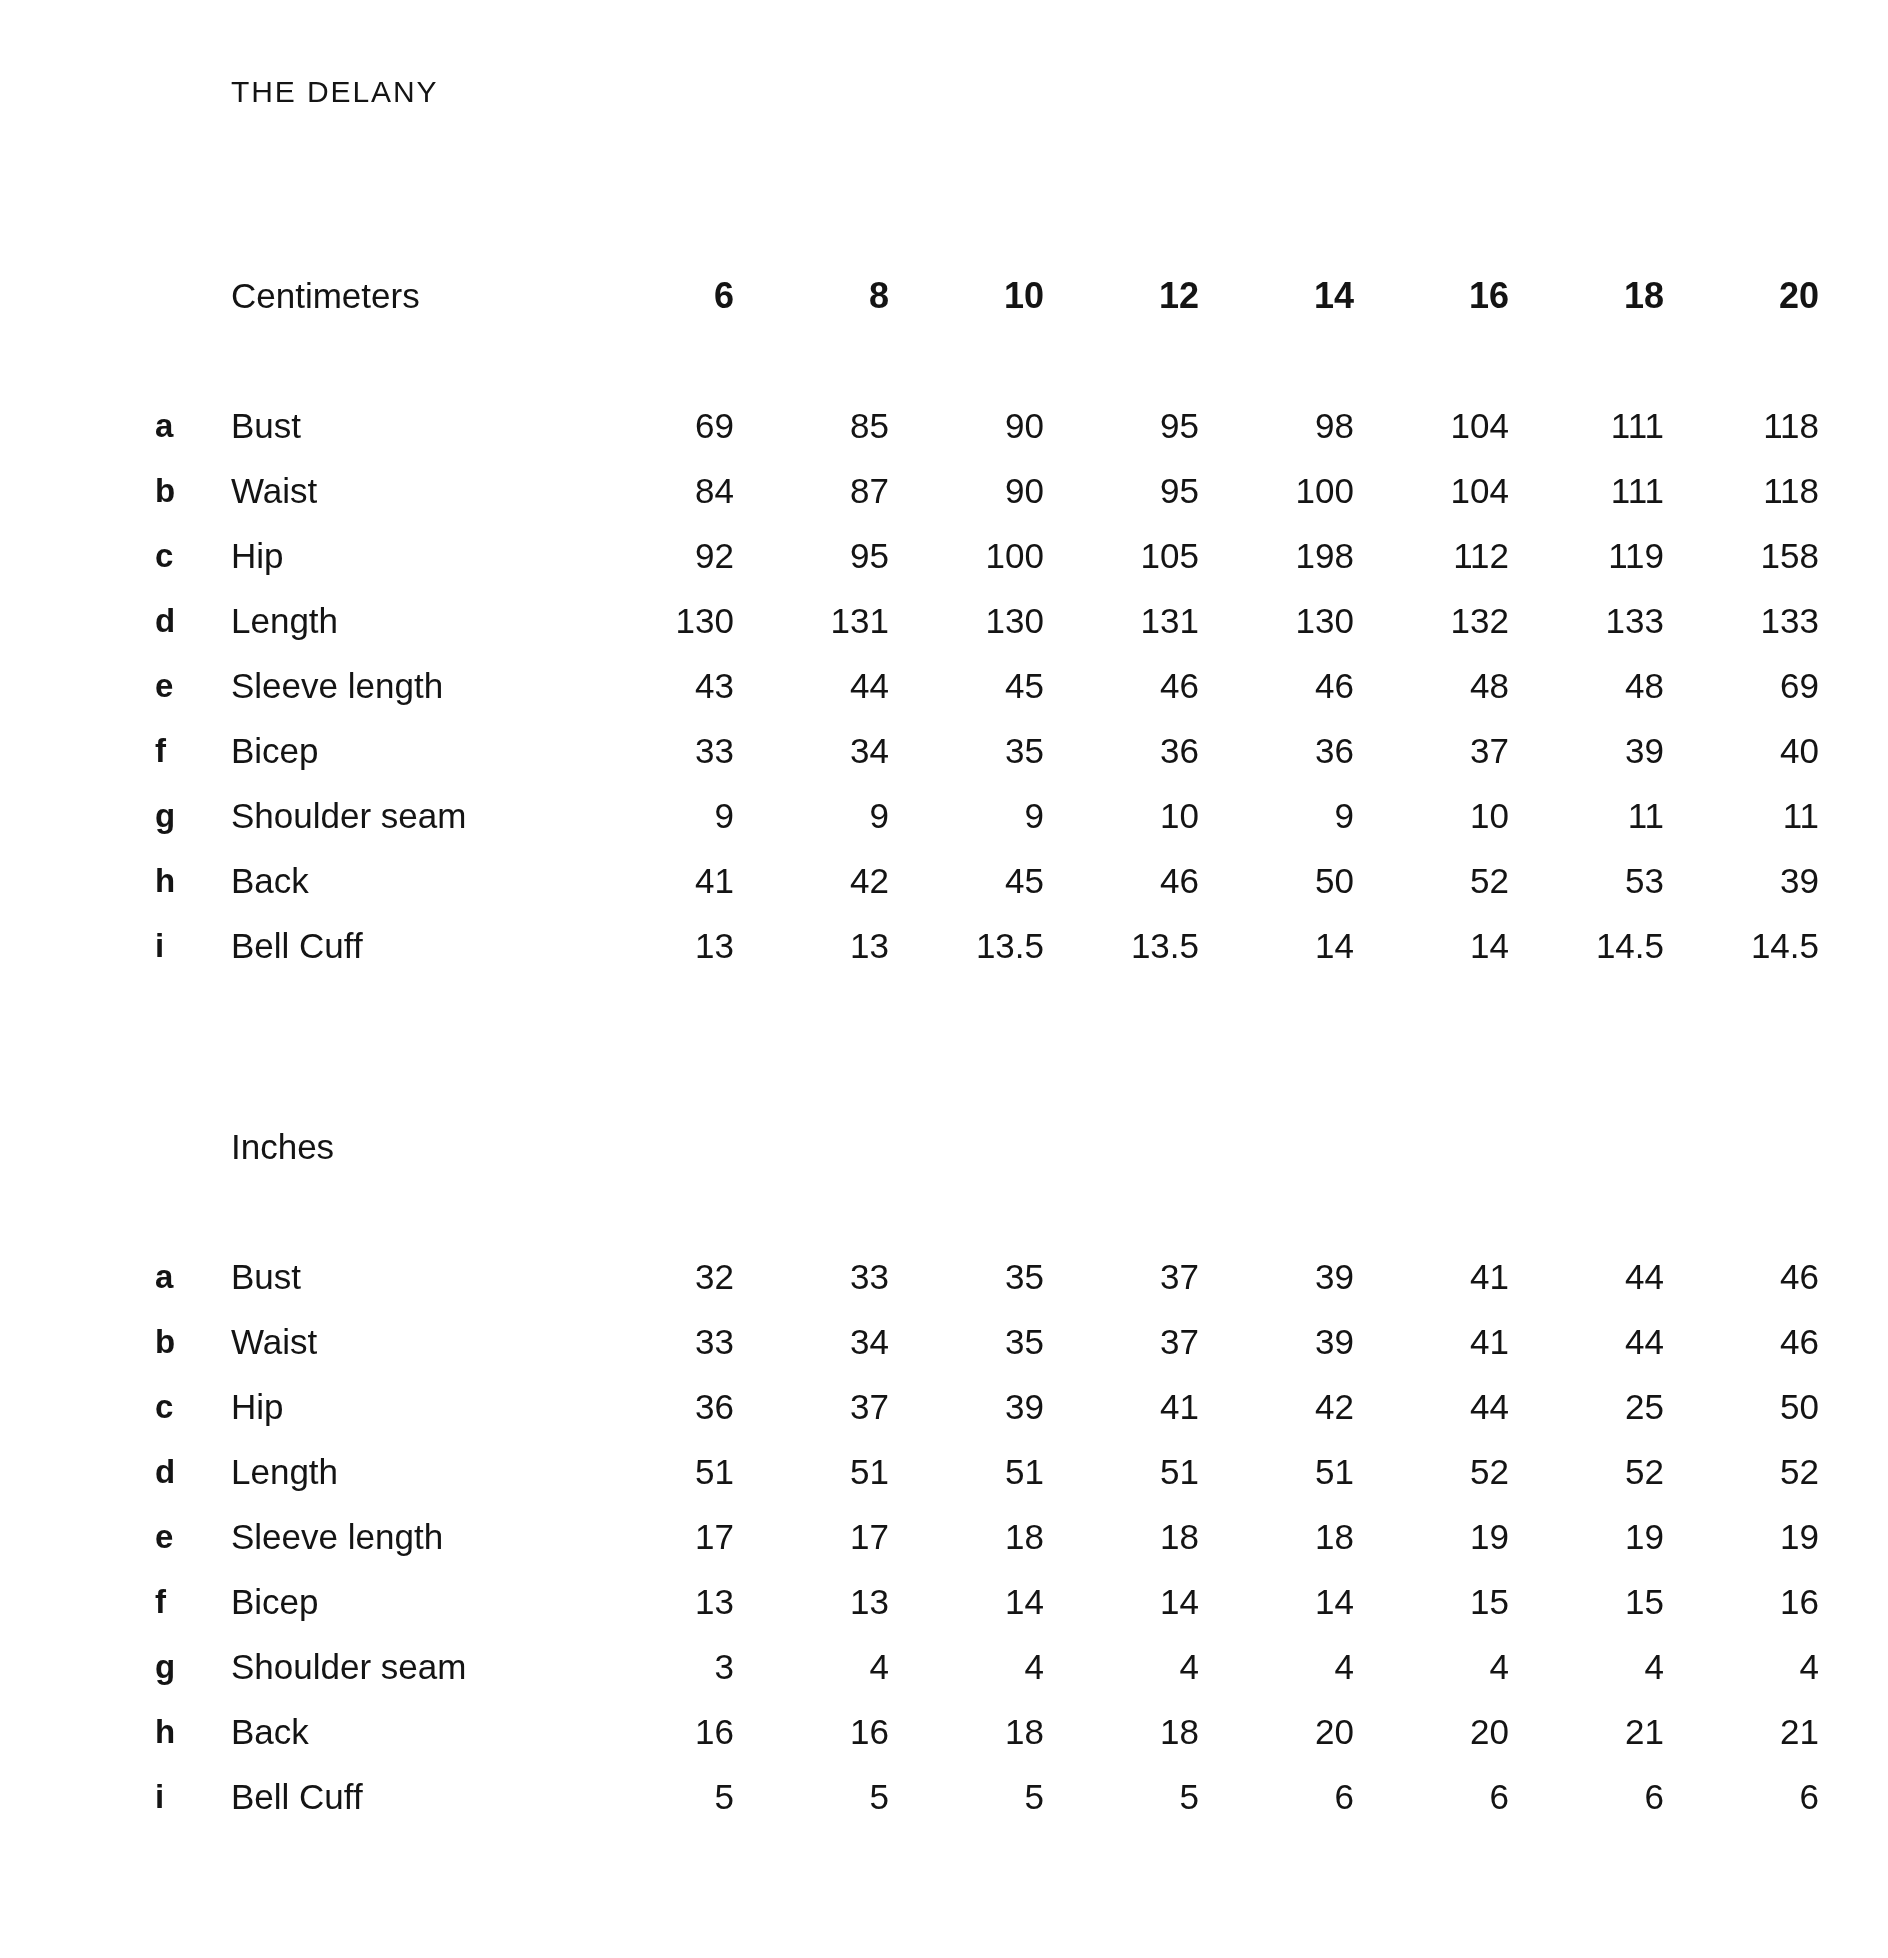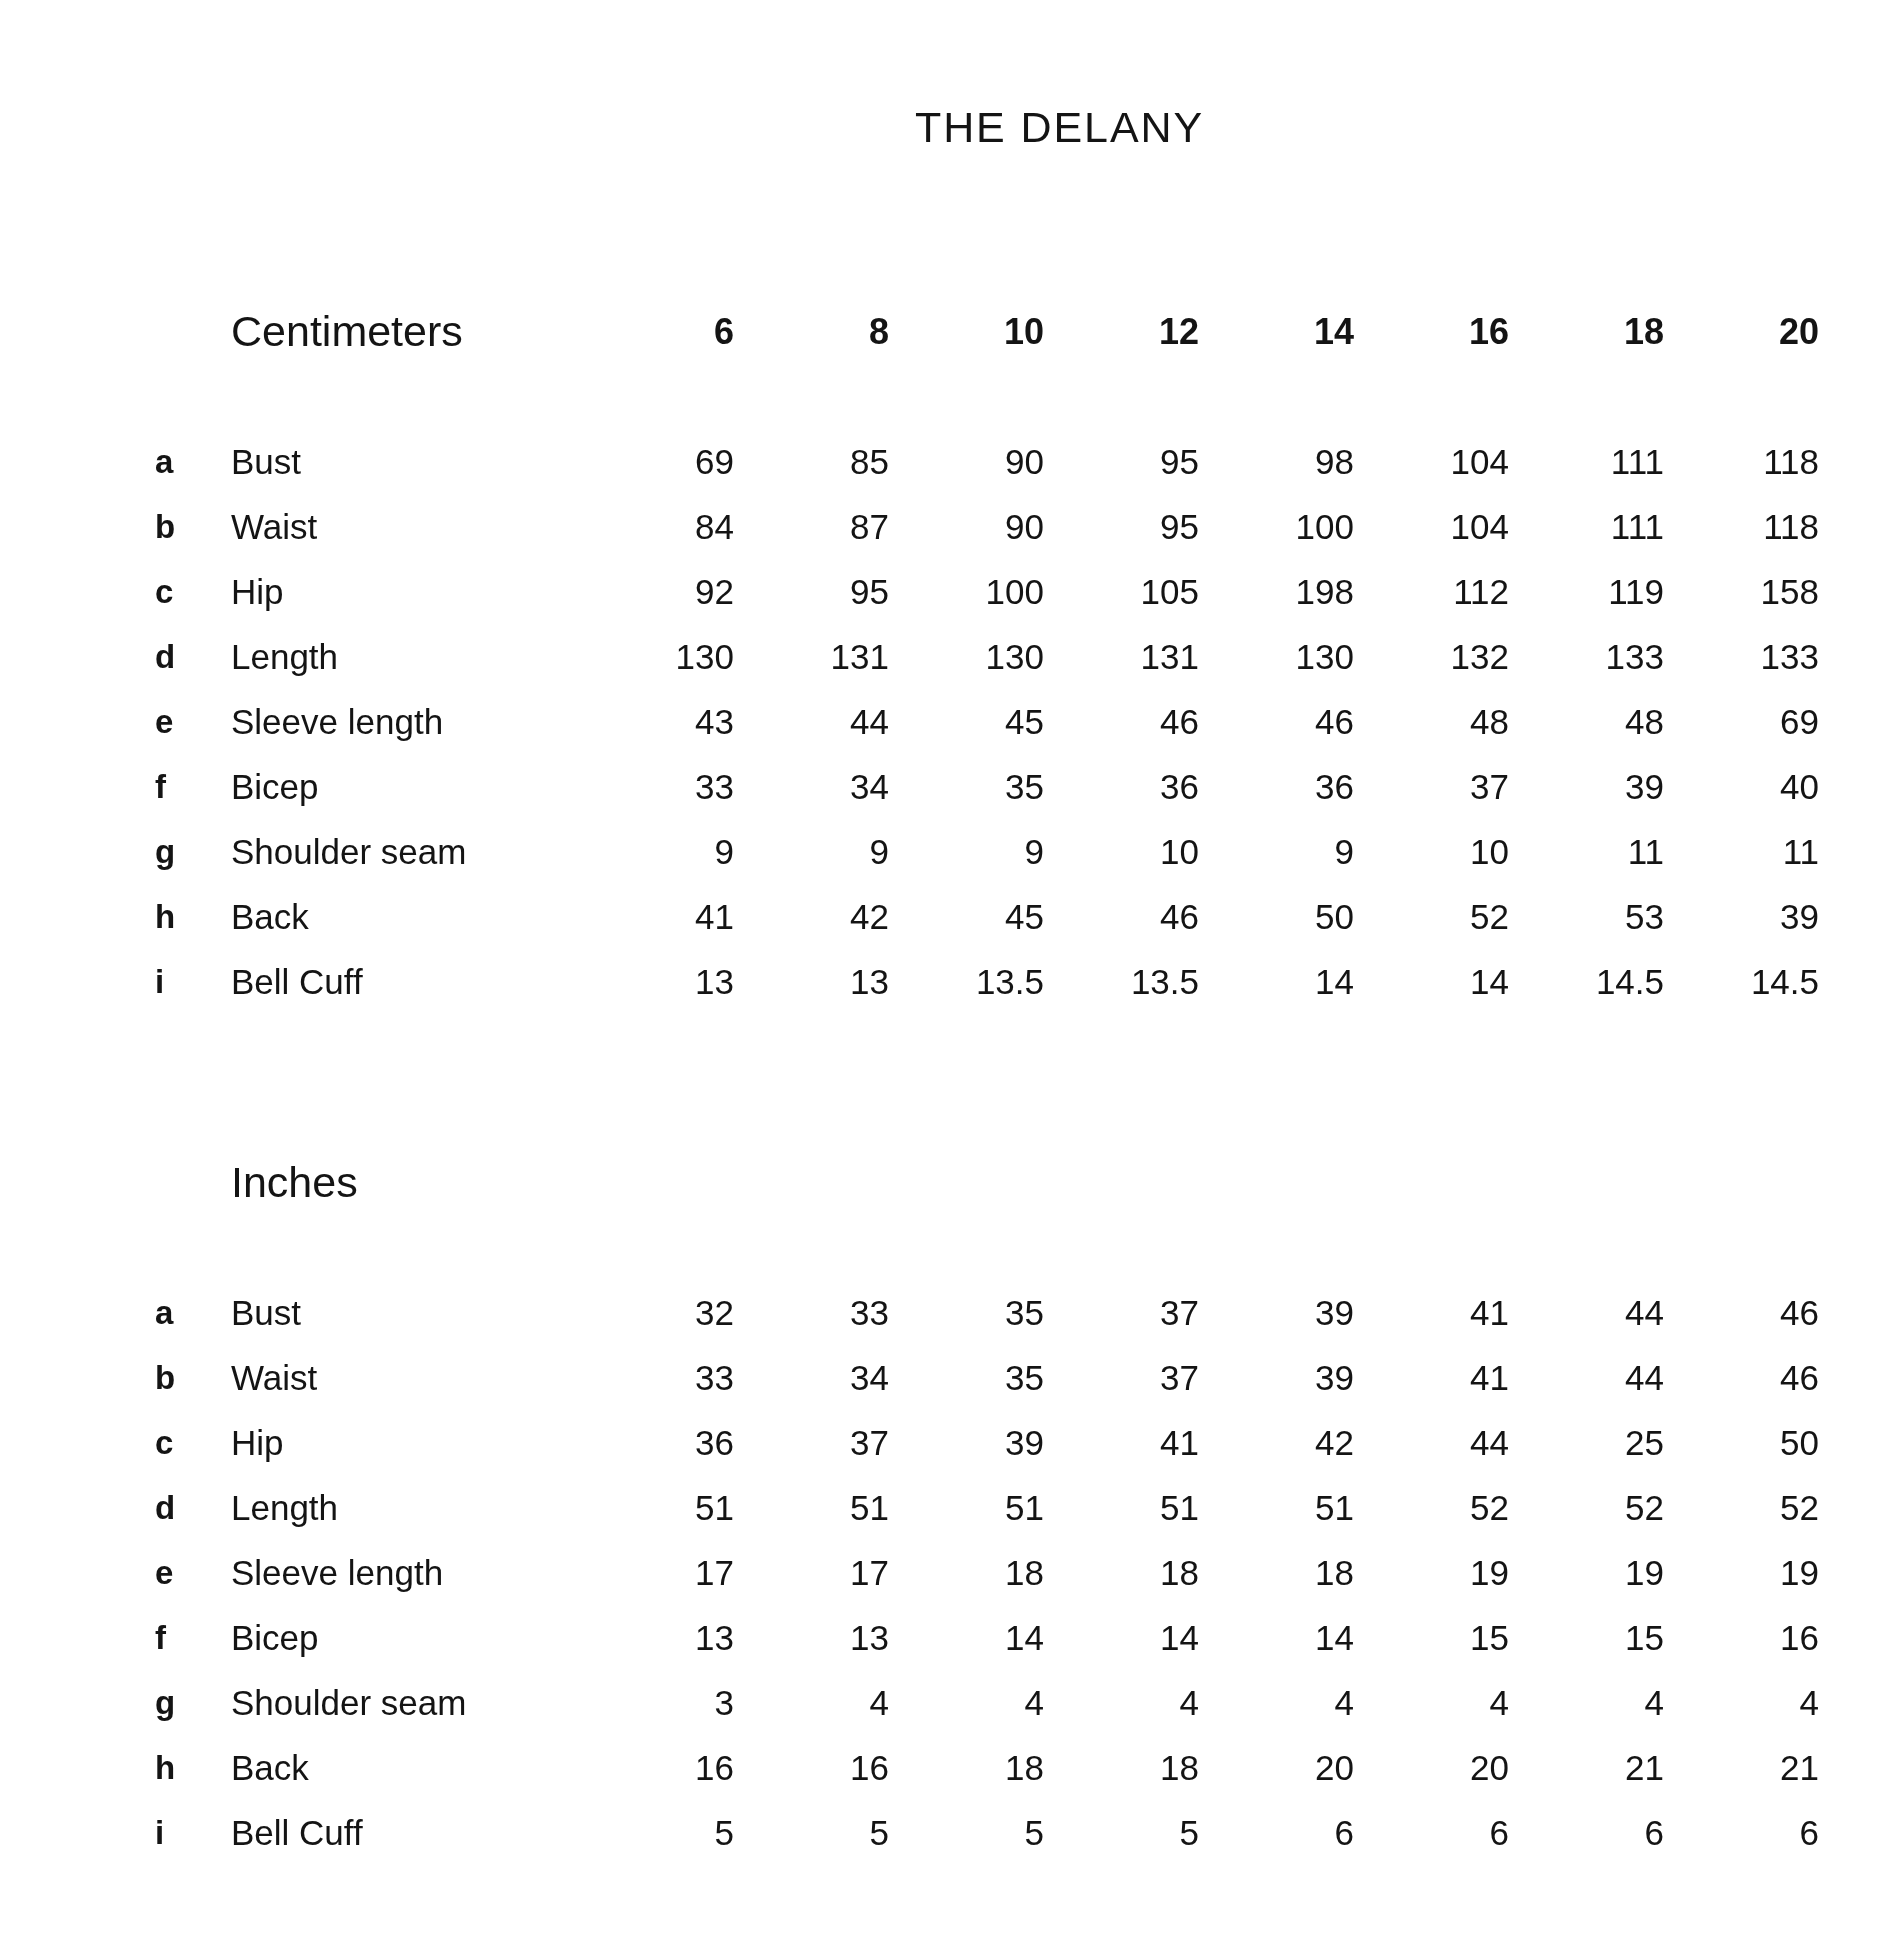--- a/index.html
+++ b/index.html
@@ -14,47 +14,46 @@
     color: #141414;
     overflow: hidden;
   }
   .sheet {
     padding-left: 155px;
     box-sizing: border-box;
     width: 1888px;
     height: 1958px;
   }
   .page-title {
-    margin: 106px 0 0 76px;
-    font-size: 43px;
+    margin: 70px 0 0 76px;
+    font-size: 30px;
     line-height: 43px;
     font-weight: 400;
     letter-spacing: 1.9px;
-    text-align: center;
   }
   .section { }
   .row {
     display: grid;
     grid-template-columns: 76px 348px repeat(8, 155px);
     height: 65px;
     align-items: center;
     font-size: 35px;
     font-weight: 300;
   }
   .cell { white-space: nowrap; }
   .cell.letter {
     font-weight: 700;
     font-size: 33px;
   }
   .cell.num {
     text-align: right;
   }
   .header-row .cell.unit {
     font-weight: 300;
-    font-size: 43px;
+    font-size: 35px;
   }
   .header-row .cell.size {
     font-weight: 700;
     font-size: 36px;
   }
   .section-cm .header-row { margin-top: 150px; }
   .section-cm .rows      { margin-top: 65px; }
   .section-in .header-row { margin-top: 136px; }
   .section-in .rows      { margin-top: 65px; }
 </style>

